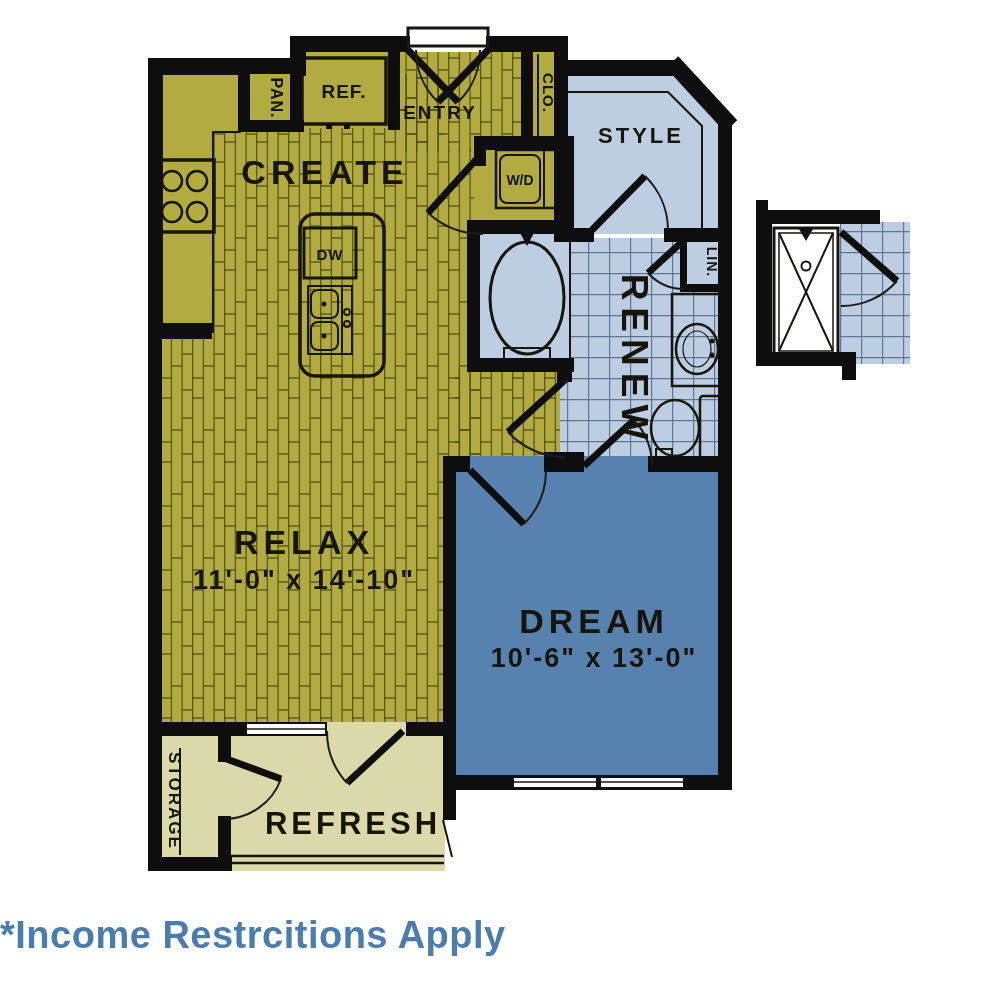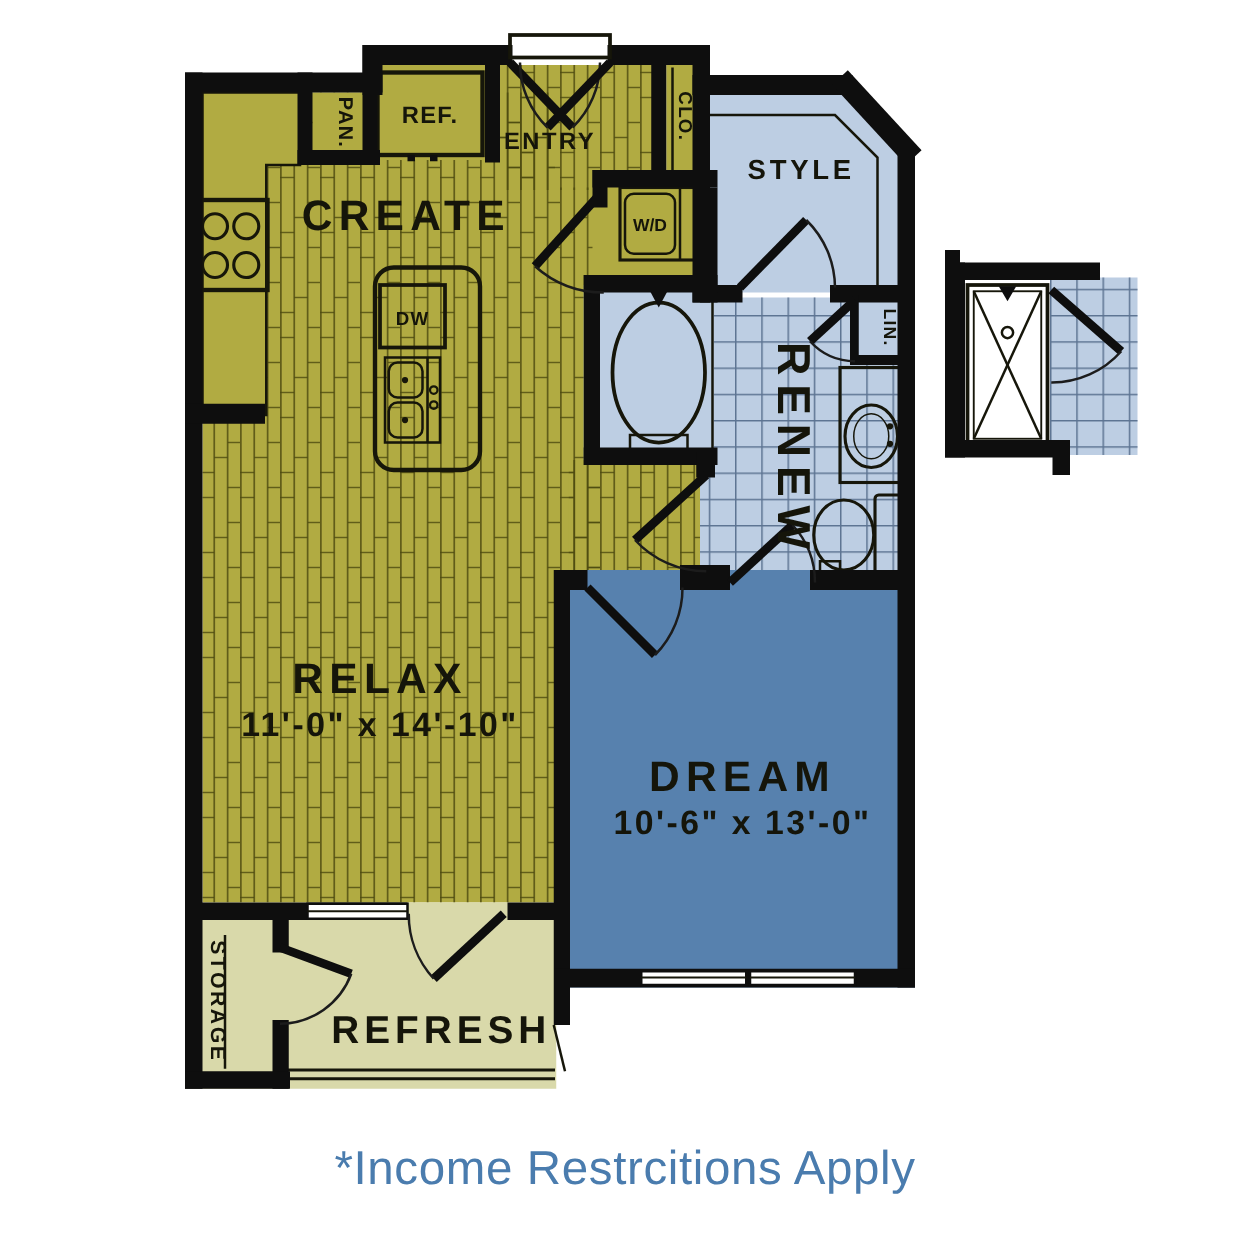--- a/index.html
+++ b/index.html
@@ -7,22 +7,22 @@
   #stage{position:relative;width:1000px;height:1000px;background:#ffffff;overflow:hidden;
          font-family:"Liberation Sans", sans-serif;}
   svg{position:absolute;left:0;top:0;}
   .wall{fill:#0e0e0e;stroke:none;}
   .wl{stroke:#0e0e0e;fill:none;}
   .thin{stroke:#16160a;fill:none;}
   .door-leaf{stroke:#0e0e0e;stroke-width:7;fill:none;}
   .door-arc{stroke:#1c1c1c;stroke-width:2;fill:none;}
   .lbl{font-family:"Liberation Sans", sans-serif;font-weight:700;fill:#15150a;}
   .win{fill:#ffffff;stroke:#0e0e0e;stroke-width:2;}
-  #caption{position:absolute;left:0;top:914px;width:100%;text-align:center;
-           font-size:38px;font-weight:400;letter-spacing:.5px;color:#4a7cae;}
+  #caption{position:absolute;left:0;top:914px;width:100%;text-align:left;
+           font-size:38px;font-weight:700;letter-spacing:.5px;color:#4a7cae;}
 </style>
 </head>
 <body>
 
 <div id="stage">
 <svg width="1000" height="1000" viewBox="0 0 1000 1000">
   <defs>
     <pattern id="planks" patternUnits="userSpaceOnUse" width="32" height="64">
       <path d="M0.7,0 V64 M11.4,0 V64 M22.1,0 V64" stroke="#4c490f" stroke-width="1.4" opacity="0.8"></path>
       <path d="M0,14 H11.4 M11.4,46 H22.1 M22.1,6 H32 M0,58 H11.4 M22.1,34 H32" stroke="#4c490f" stroke-width="1.3" opacity="0.8"></path>

